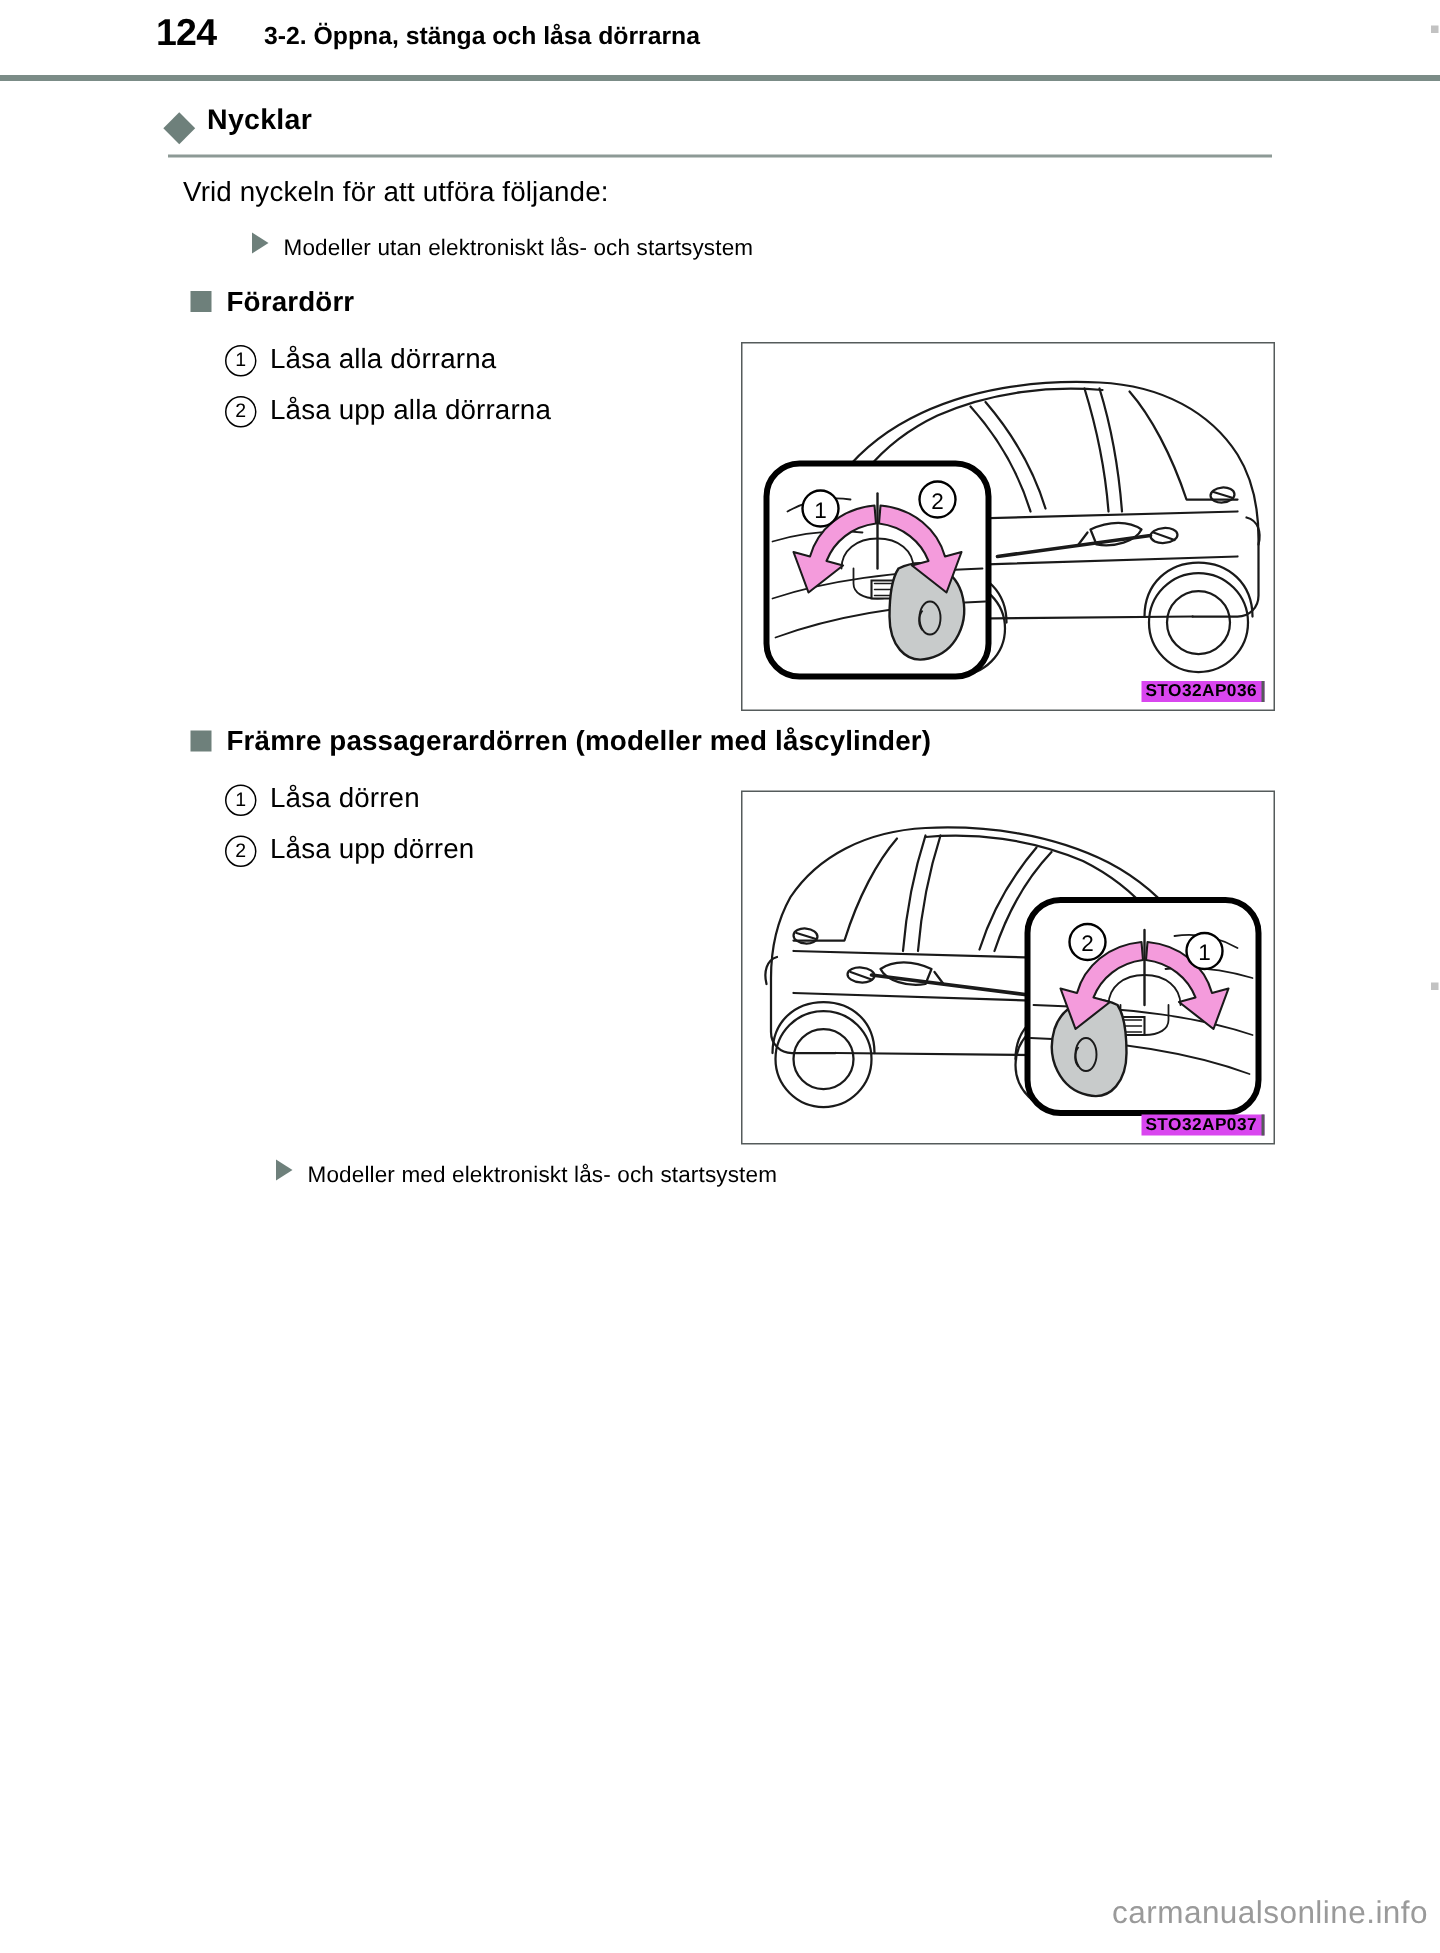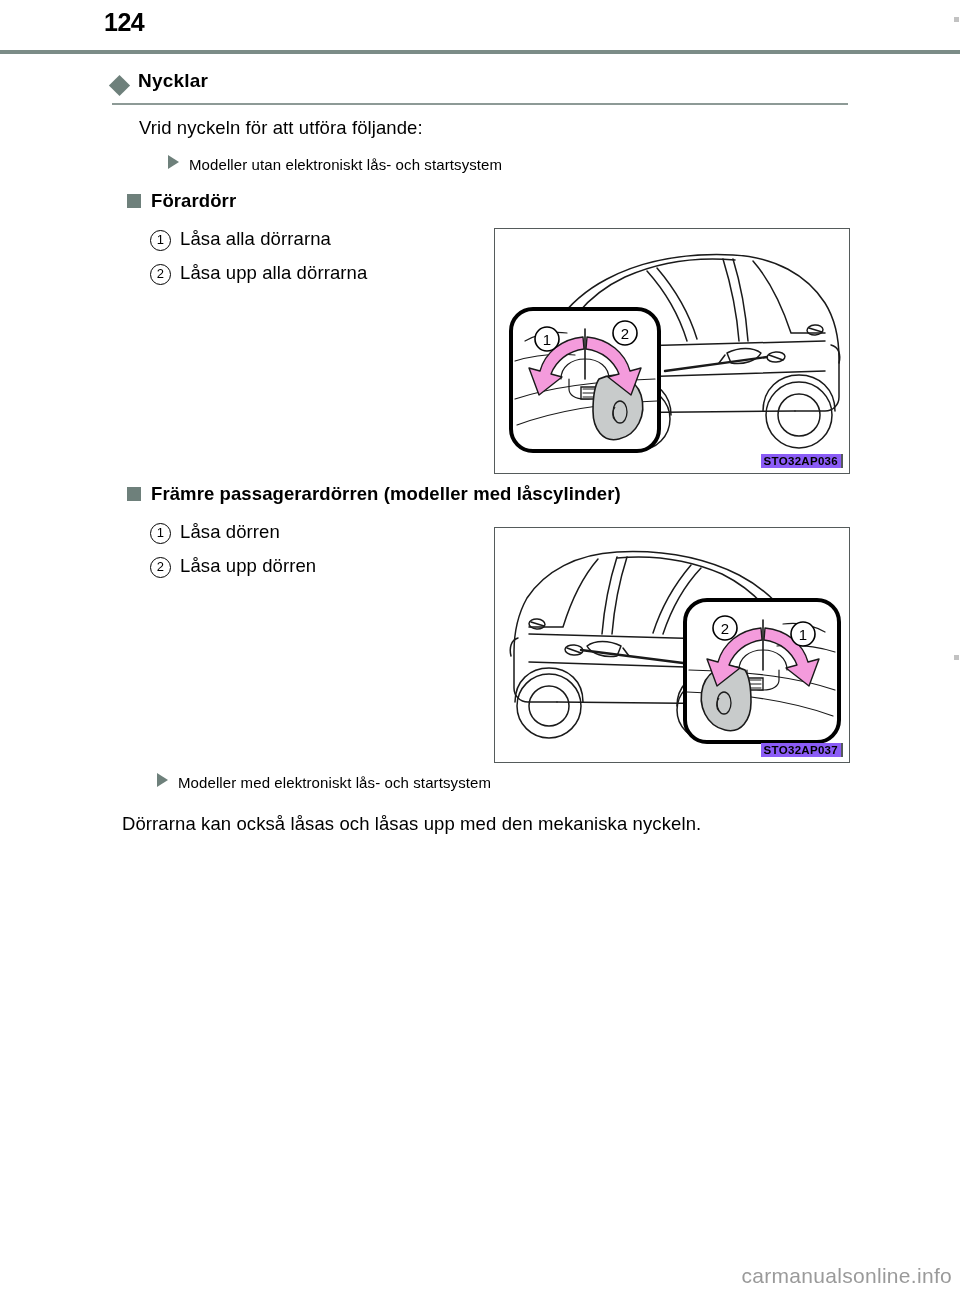--- a/index.html
+++ b/index.html
@@ -77,21 +77,21 @@
     left: 112px;
     top: 103px;
     width: 736px;
     height: 1.6px;
     background: #8d9a96;
   }
 
   
   .intro-line {
     position: absolute;
-    left: 139px;
+    left: 122px;
     top: 117px;
     font-size: 18.5px;
     letter-spacing: 0.1px;
   }
 
   .tri-row {
     position: absolute;
     font-size: 15px;
     letter-spacing: 0.1px;
     padding-left: 41px;
@@ -154,21 +154,21 @@
     background: #fff;
     overflow: hidden;
   }
   .illus-code {
     position: absolute;
     right: 6px;
     bottom: 5px;
     font-size: 11.5px;
     font-weight: bold;
     letter-spacing: 0.3px;
-    background: #8b5cf6;
+    background: #d946ef;
     padding: 1px 3px;
     border-right: 2px solid #555b5b;
   }
 
   
   .watermark {
     position: absolute;
     right: 8px;
     bottom: 14px;
     font-size: 21px;
@@ -182,20 +182,21 @@
     width: 5px;
     height: 5px;
     background: #c2c2c2;
   }
 </style>
 </head>
 <body>
 
 <div class="page-header">
   <div class="page-number">124</div>
+  <div class="header-title">3-2. Öppna, stänga och låsa dörrarna</div>
   <div class="header-rule"></div>
 </div>
 
 <div class="section-title-row">
   <span class="diamond-bullet"></span>
   <span class="section-title-text">Nycklar</span>
 </div>
 <div class="section-rule"></div>
 
 <div class="intro-line">Vrid nyckeln för att utföra följande:</div>
@@ -388,24 +389,23 @@
     <g>
       <circle cx="230" cy="100" r="12" fill="#ffffff" stroke="#000" stroke-width="1.6"></circle>
       <text x="230" y="106" text-anchor="middle" font-family="Liberation Sans, sans-serif" font-size="15" fill="#000">2</text>
       <circle cx="308" cy="106" r="12" fill="#ffffff" stroke="#000" stroke-width="1.6"></circle>
       <text x="308" y="112" text-anchor="middle" font-family="Liberation Sans, sans-serif" font-size="15" fill="#000">1</text>
     </g>
   </svg>
   <div class="illus-code">STO32AP037</div>
 </div>
 
-<div class="tri-row" style="left:116px; top:773px;">
+<div class="tri-row" style="left:143px; top:773px;">
   <span class="tri-bullet"></span><span>Modeller med elektroniskt lås- och startsystem</span>
 </div>
 
 <div class="body-para" style="left:122px; top:809px;">
-  <div>Dörrarna kan också låsas och låsas upp med den mekaniska nyckeln.</div>
 </div>
 
 <div class="edge-tick" style="top:17px;"></div>
 <div class="edge-tick" style="top:655px;"></div>
 
 <div class="watermark">carmanualsonline.info</div>
 
 </body></html>

